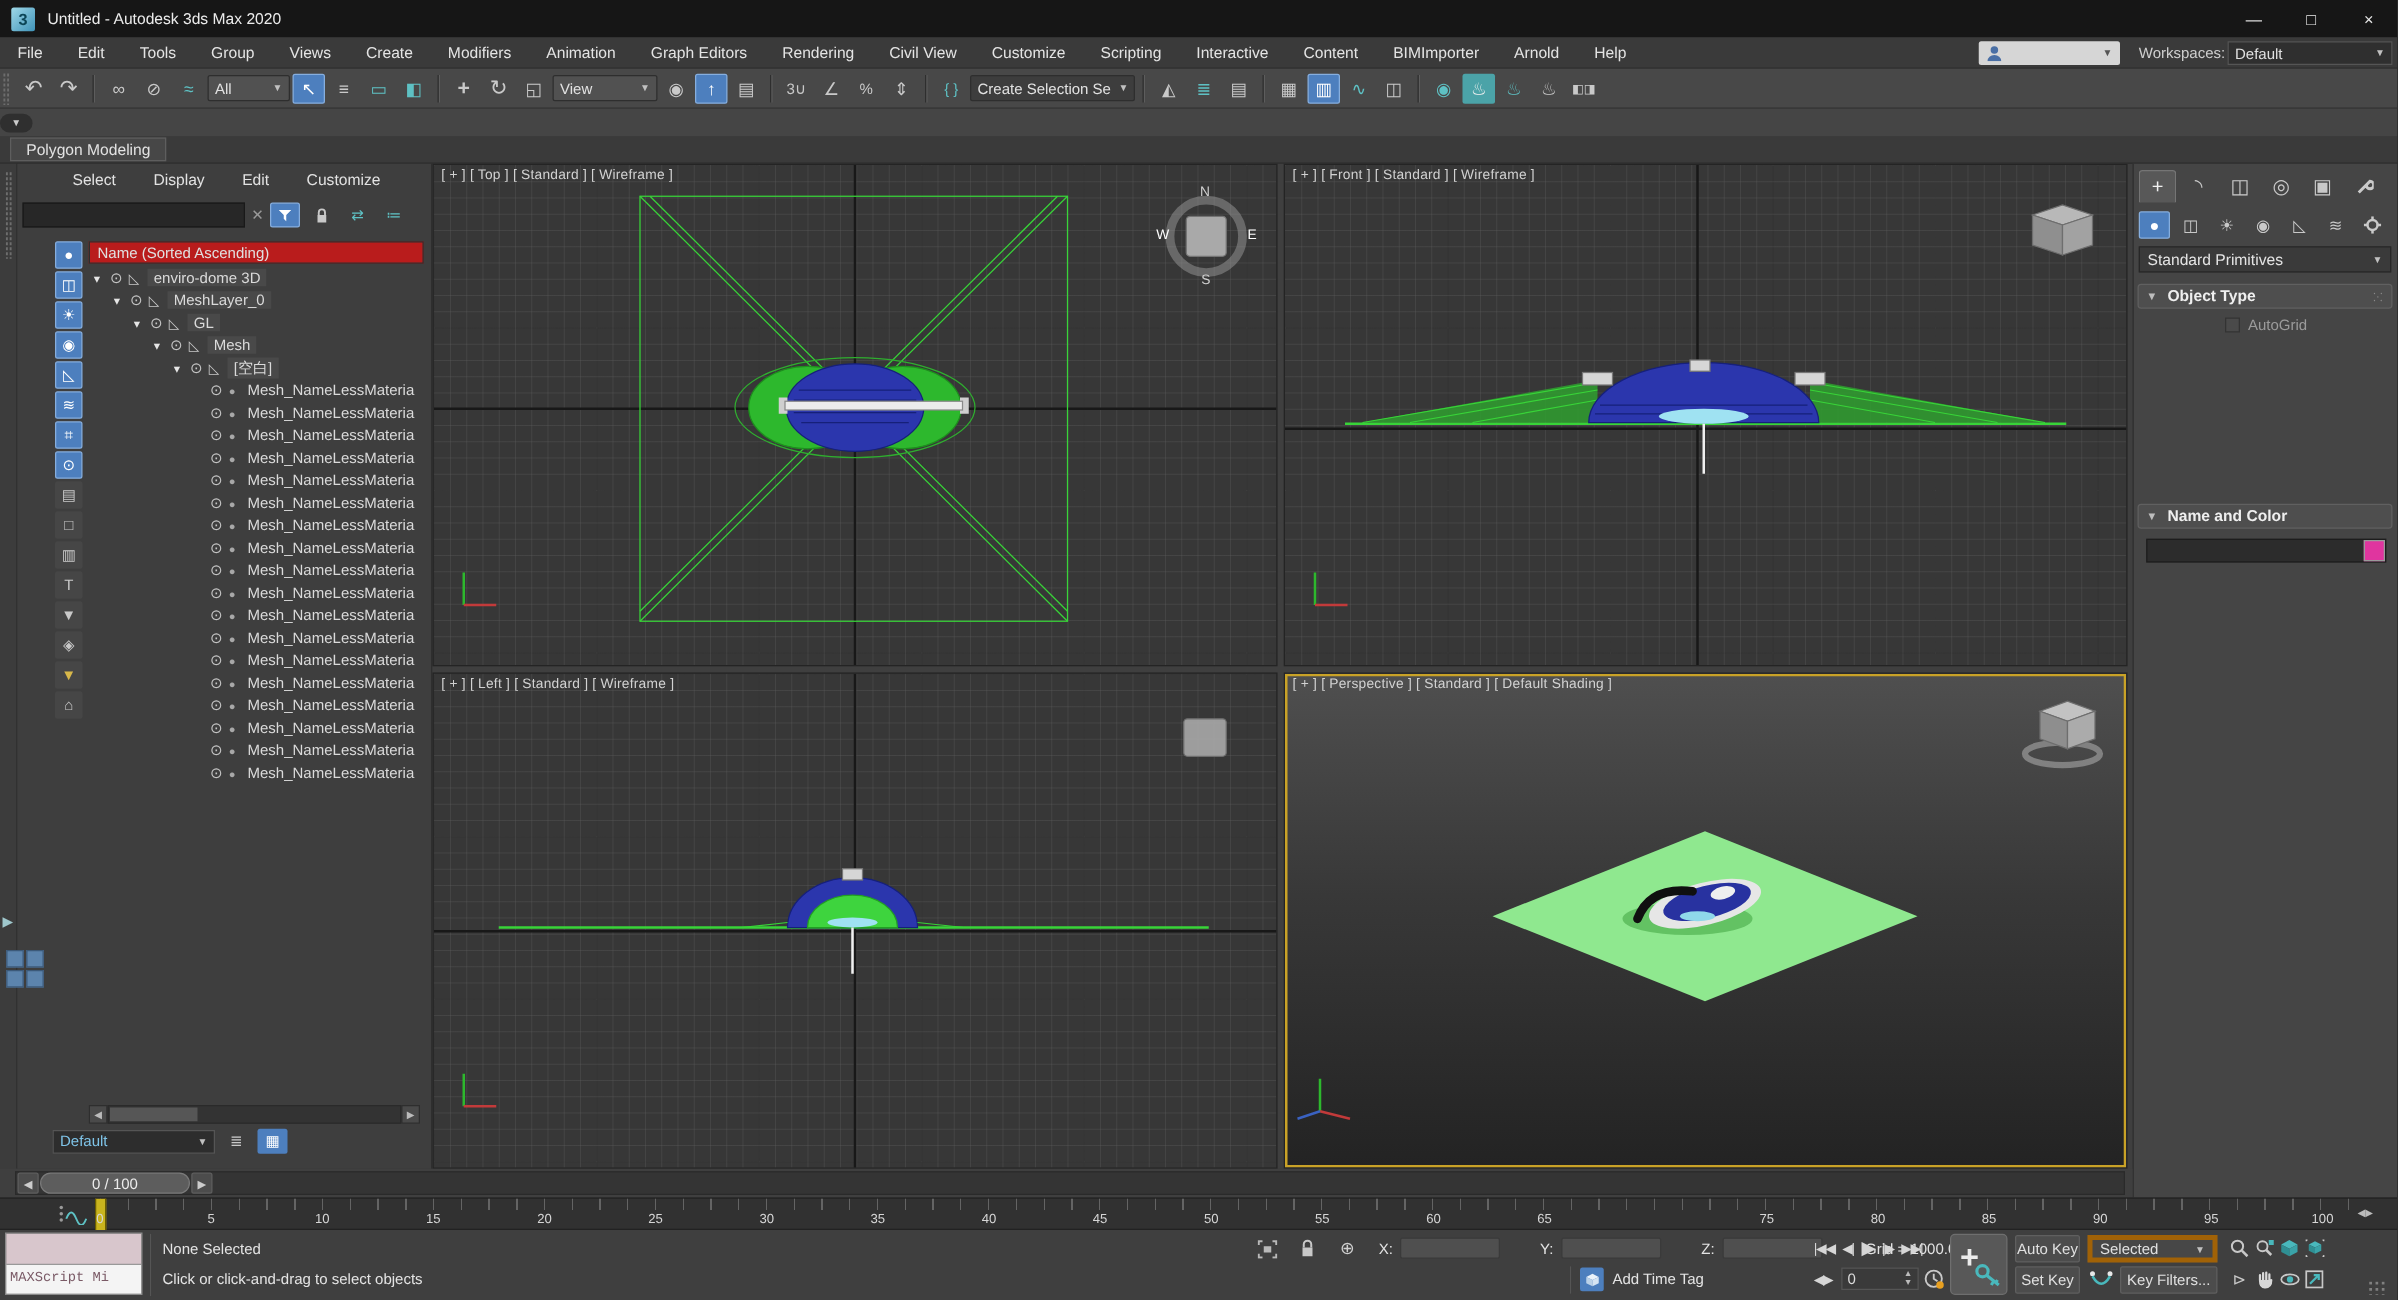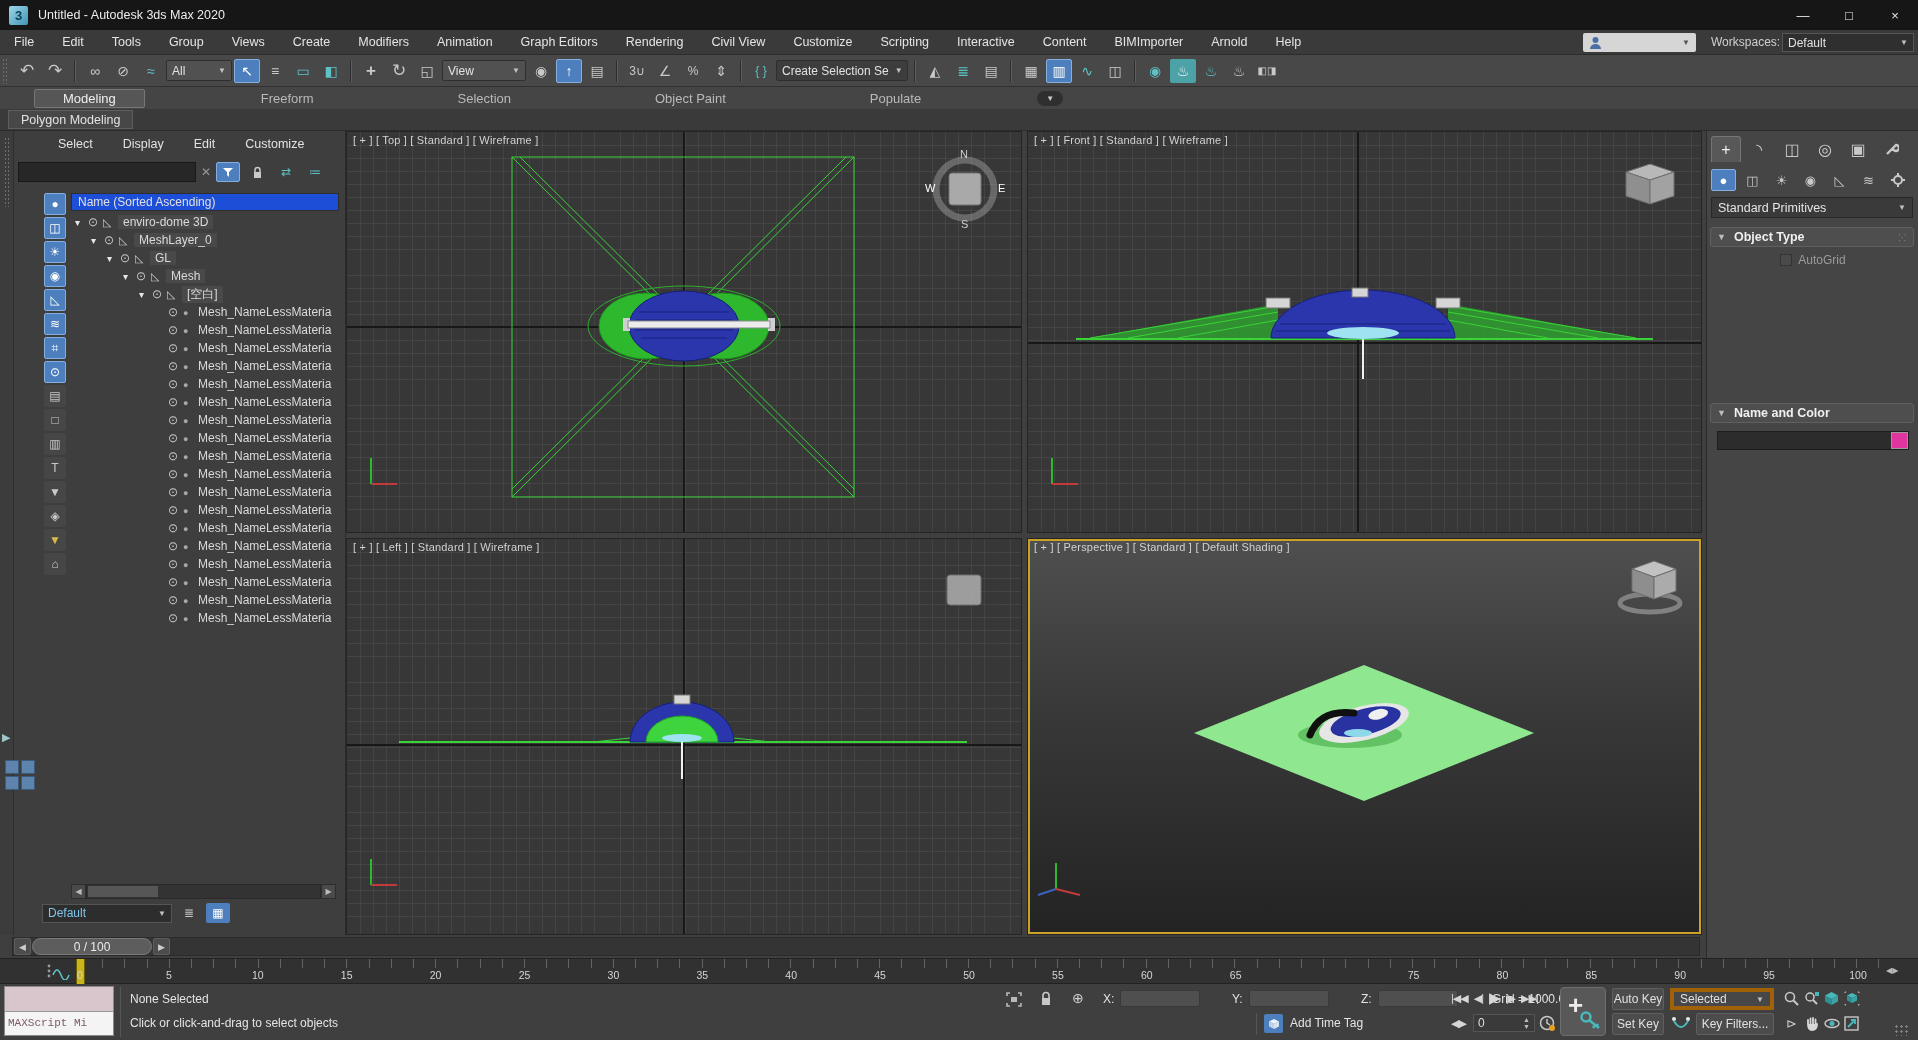--- a/index.html
+++ b/index.html
@@ -74,21 +74,21 @@
   
   .explorer { position:absolute; left:14px; top:131px; width:332px; height:804px; background:#3e3e3e;
               border-right:1px solid #2a2a2a; overflow:hidden; }
   .exp-menus { position:absolute; left:44px; top:6px; display:flex; gap:30px; font-size:12.5px; color:#e2e2e2; }
   .exp-search { position:absolute; left:4px; top:30px; width:324px; height:22px; display:flex; align-items:center; gap:5px; }
   .exp-input { width:178px; height:20px; background:#272727; border:1px solid #191919; }
   .exp-x { color:#9a9a9a; font-size:12px; }
   .mini { display:inline-flex; align-items:center; justify-content:center; width:24px; height:20px;
           border-radius:2px; color:#c9c9c9; font-size:12px; }
   .mini.blue { background:#4d7fbe; color:#fff; border:1px solid #86aede; }
-  .exp-header { position:absolute; left:57px; top:62px; width:268px; height:18px; background:#1d4ed8;
+  .exp-header { position:absolute; left:57px; top:62px; width:268px; height:18px; background:#b91c1c;
                 border:1px solid #2e2e2e; font-size:12px; color:#e0e0e0; padding-left:6px; line-height:16px; }
   .exp-strip { position:absolute; left:30px; top:62px; width:24px; display:flex; flex-direction:column; gap:2px; }
   .exp-strip .mini { width:22px; height:22px; background:#464646; }
   .exp-strip .mini.blue { background:#4d7fbe; }
   .tree { position:absolute; left:57px; top:82px; width:275px; }
   .tree-row { height:18px; display:flex; align-items:center; font-size:12px; color:#dadada; white-space:nowrap; overflow:hidden; }
   .arrow::before { content:"▾"; font-size:10px; color:#e6e6e6; display:inline-block; width:13px; }
   .tree-row.mesh .arrow::before { content:""; }
   .eye::before { content:"⊙"; color:#c4c4c4; font-size:12px; display:inline-block; width:15px; }
   .ticon::before { content:"◺"; color:#c8c8c8; font-size:11px; display:inline-block; width:15px; }
@@ -290,28 +290,20 @@
     <span class="icon">◫</span>
     <span class="tsep"></span>
     <span class="icon teal">◉</span>
     <span class="icon tealbg">♨</span>
     <span class="icon teal">♨</span>
     <span class="icon">♨</span>
     <span class="icon" style="font-size:10px">◧◨</span>
   </div>
 
   <div class="ribbon">
-    <div class="ribbon-tabs">
-
-    <div class="ribbon-tab active">Modeling</div>
-        <div class="ribbon-tab">Freeform</div>
-        <div class="ribbon-tab">Selection</div>
-        <div class="ribbon-tab">Object Paint</div>
-        <div class="ribbon-tab">Populate</div>
-      </div>
     <div class="ribbon-ovf">▼</div>
   </div>
   <div class="subtabrow">
     <div class="subtab">Polygon Modeling</div>
   </div>
 
   <div class="leftstrip">
     <div class="dots"></div>
   </div>
   <div class="strip-arrow">▶</div>

